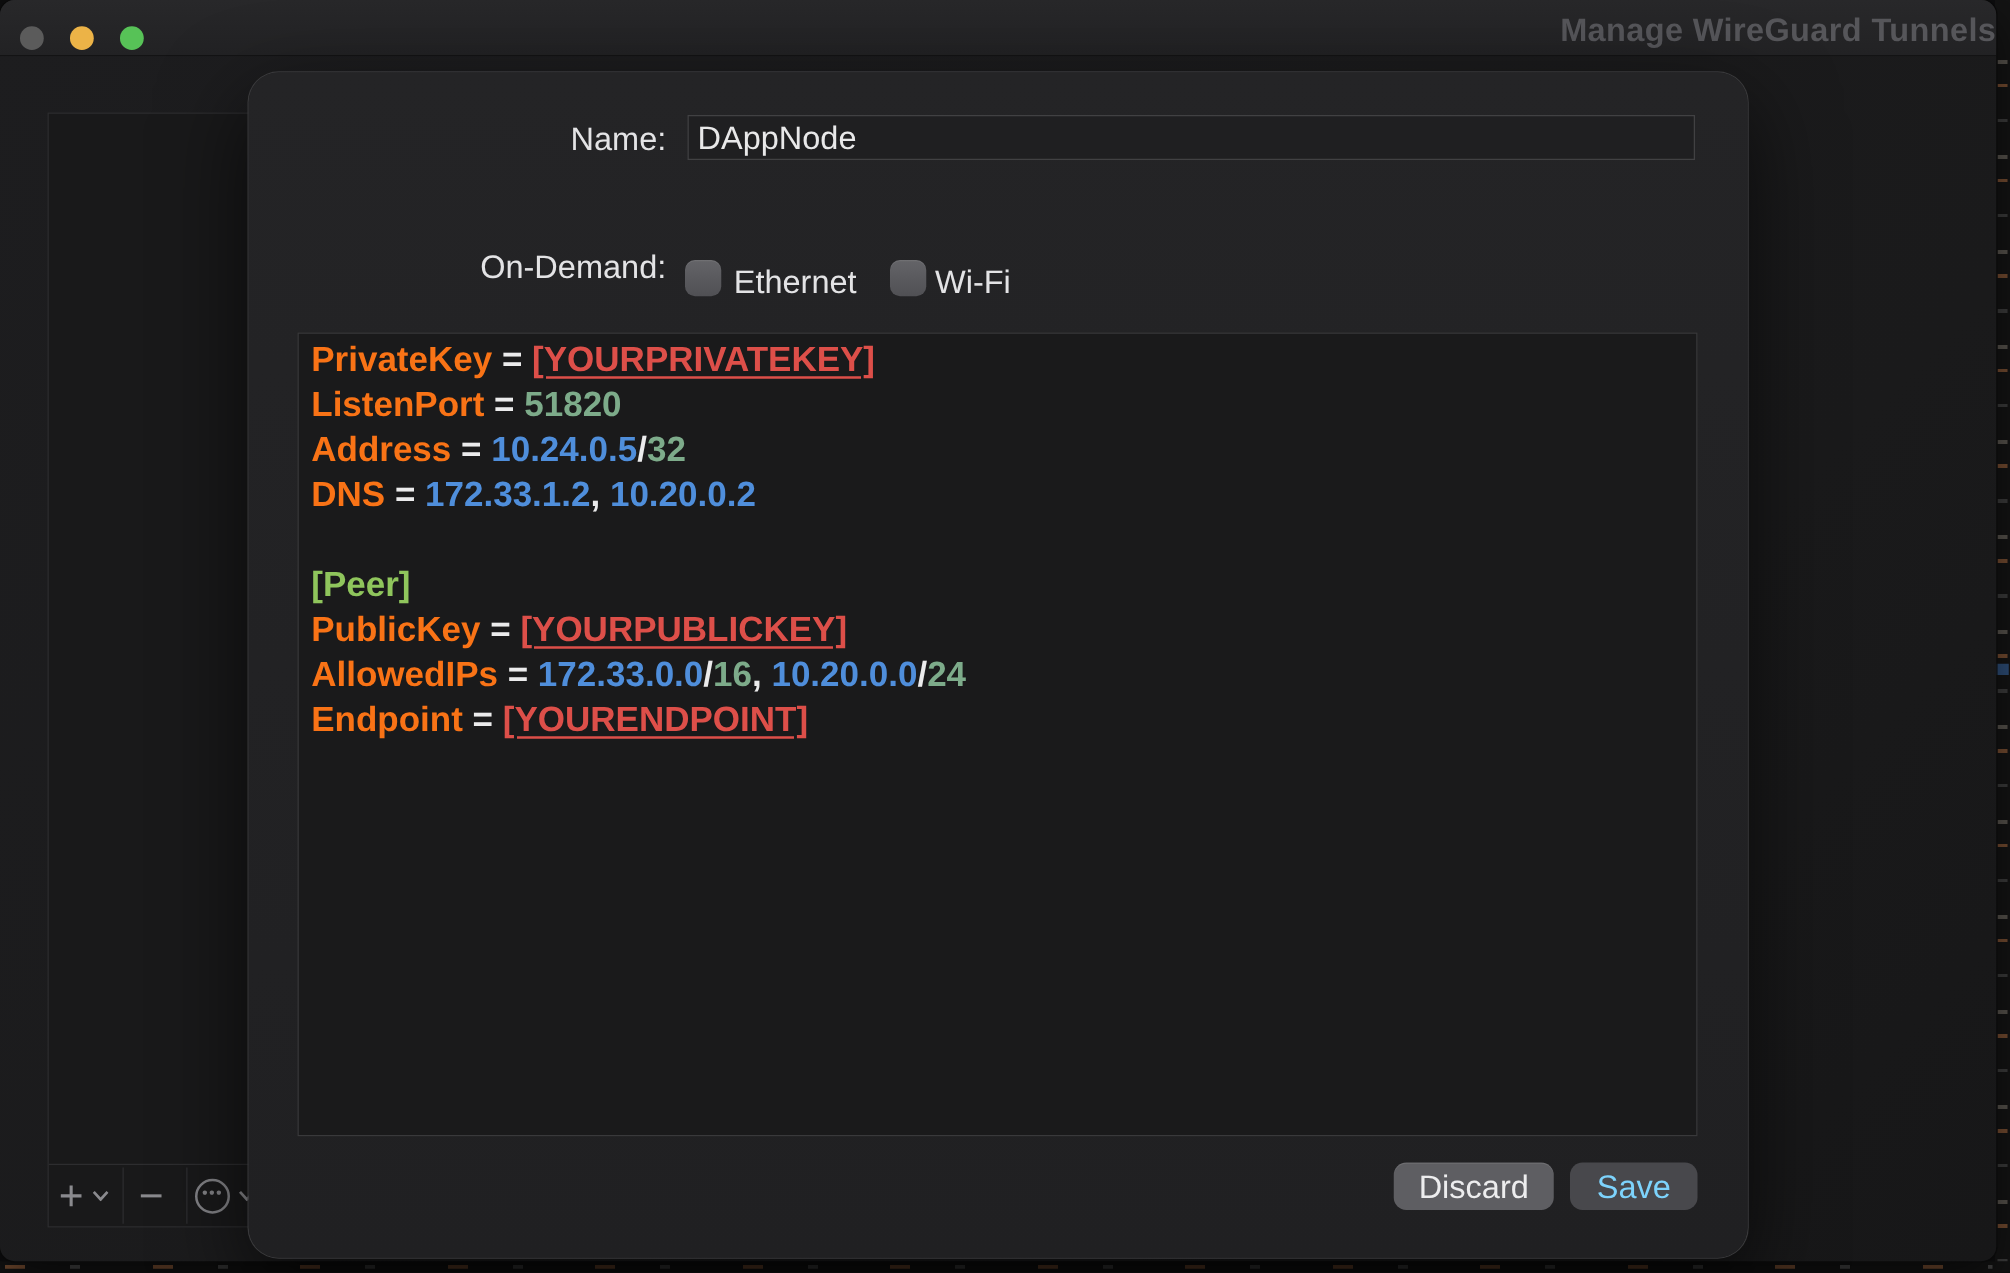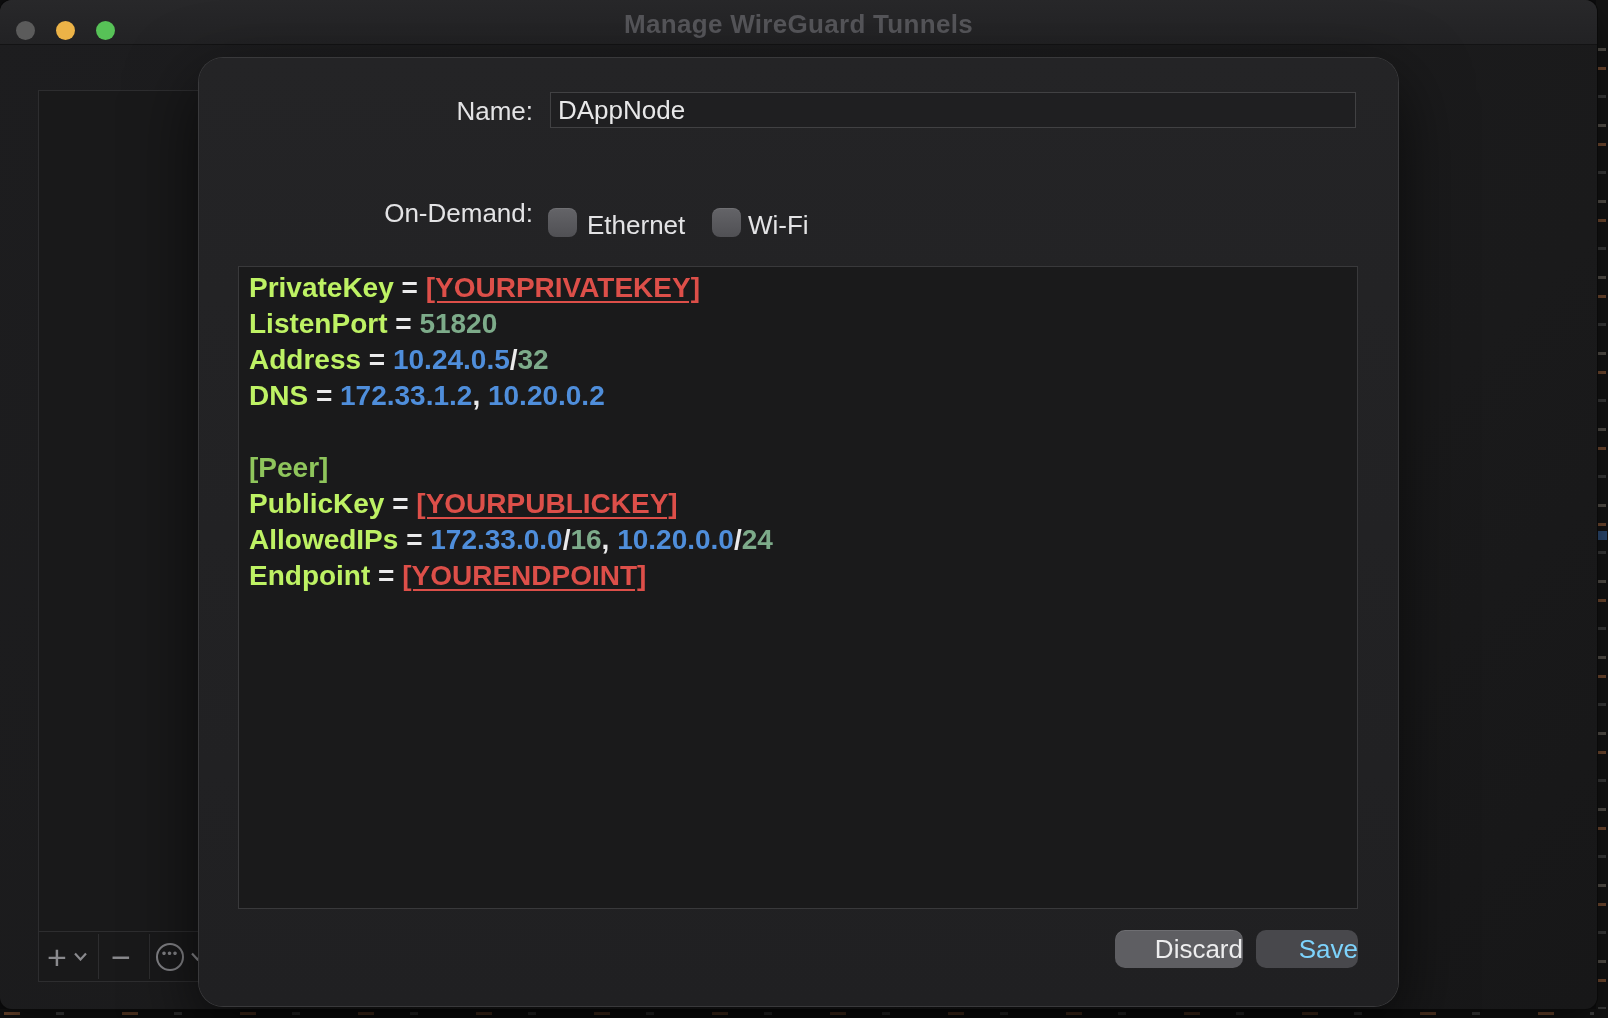--- a/index.html
+++ b/index.html
@@ -25,21 +25,21 @@
   .window { position:absolute; left:0; top:0; width:1597px; height:1009px;
     background:linear-gradient(135deg,#1d1d1f 0%, #1a1a1b 70%, #171718 100%);
     border-radius:12px; box-shadow:0 0 0 1px #0a0a0a, 0 14px 40px rgba(0,0,0,.6); }
   .titlebar { position:absolute; left:0; top:0; width:100%; height:45px;
     background:linear-gradient(#28282a,#222224); border-bottom:1px solid #131314;
     border-radius:12px 12px 0 0; }
   .tl { position:absolute; top:21px; width:19px; height:19px; border-radius:50%; }
   .tl.close { left:16px;  background:#5b5b5b; }
   .tl.min   { left:56px;  background:#ecb347; }
   .tl.zoom  { left:96px;  background:#57c257; }
-  .win-title { position:absolute; top:9px; left:0; width:100%; text-align:center;
+  .win-title { position:absolute; top:9px; left:0; width:100%; text-align:right;
     font-size:26px; font-weight:bold; color:#56565a; letter-spacing:.3px; }
 
   
   .side-panel { position:absolute; left:38px; top:90px; width:1352px; height:892px;
     background:#19191a; border:1px solid #2d2d2f; }
   .side-toolbar { position:absolute; left:0; bottom:0; width:100%; height:50px; border-top:1px solid #2d2d2f; }
   .tb-sep { position:absolute; top:2px; bottom:2px; width:1px; background:#2d2d2f; }
   .tb-btn { position:absolute; top:0; height:100%; display:flex; align-items:center; color:#8a8a8e; }
   .glyph-plus  { font-size:34px; font-weight:300; line-height:1; }
   .glyph-minus { font-size:34px; font-weight:300; line-height:1; }
@@ -59,29 +59,29 @@
     font-family:"Liberation Sans", sans-serif; padding:0 7px; outline:none; }
   .checkbox { position:absolute; width:29px; height:29px; border-radius:8px;
     background:linear-gradient(#646468,#505054); box-shadow:inset 0 1px 0 rgba(255,255,255,.08); }
   .cb-label { position:absolute; font-size:26px; color:#e3e3e5; }
 
   
   .config-box { position:absolute; left:39px; top:208px; width:1120px; height:643px;
     background:#1a1a1b; border:1px solid #39393b; padding:3px 10px; overflow:hidden; cursor:text; }
   .cfg-line { font-size:28px; font-weight:bold; line-height:36px; white-space:pre; }
   .tok-section     { color:#8fc55c; }
-  .tok-key         { color:#bef264;text-align:center; }
+  .tok-key         { color:#f97316;text-align:center; }
   .tok-punct       { color:#ebebec; }
   .tok-placeholder { color:#dd4f49; text-decoration:underline; text-decoration-thickness:2px; text-underline-offset:4px; }
   .tok-number      { color:#7dab8a; }
   .tok-ip          { color:#4f8edb; }
 
   
   .btn { position:absolute; top:872px; height:38px; border:none; border-radius:10px;
-    font-size:26px; font-family:"Liberation Sans", sans-serif;text-align:right; }
+    font-size:26px; font-family:"Liberation Sans", sans-serif; }
   .btn-discard { left:916px; width:128px; background:#5e5e62; color:#ededee;
     box-shadow:inset 0 1px 0 rgba(255,255,255,.10); cursor:pointer; }
   .btn-save { left:1057px; width:102px; background:#48484c; color:#7dd3fc; }
 </style>
 </head>
 <body>
 
 <div class="stage">
 
   <div class="bg-right-strip">

